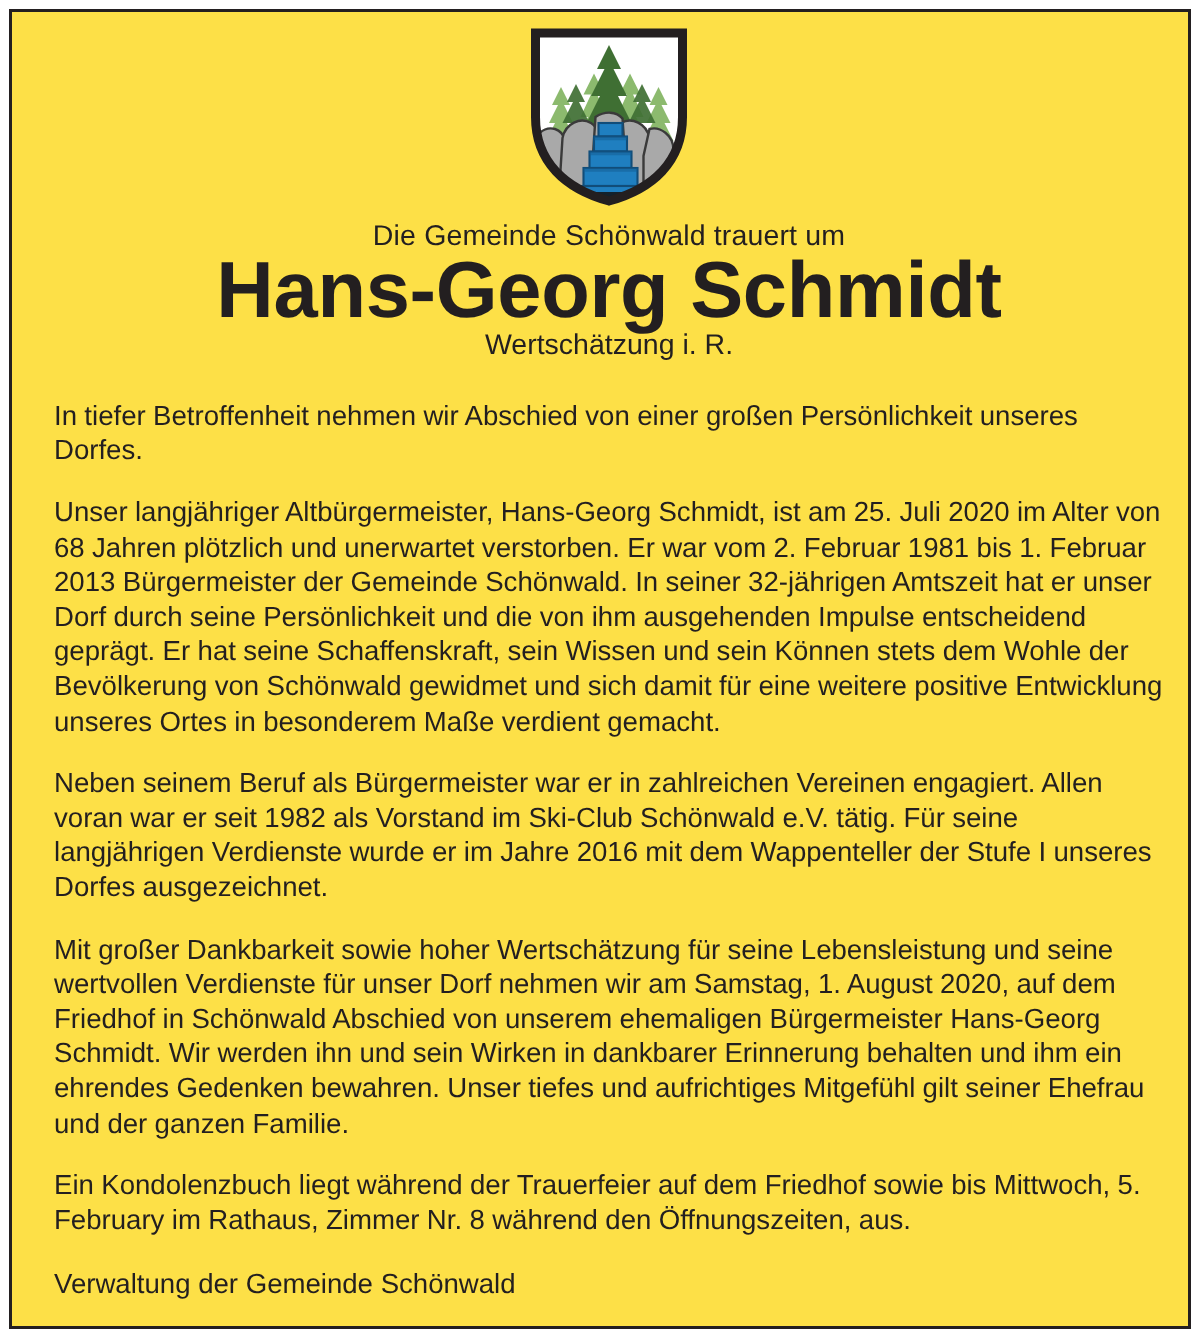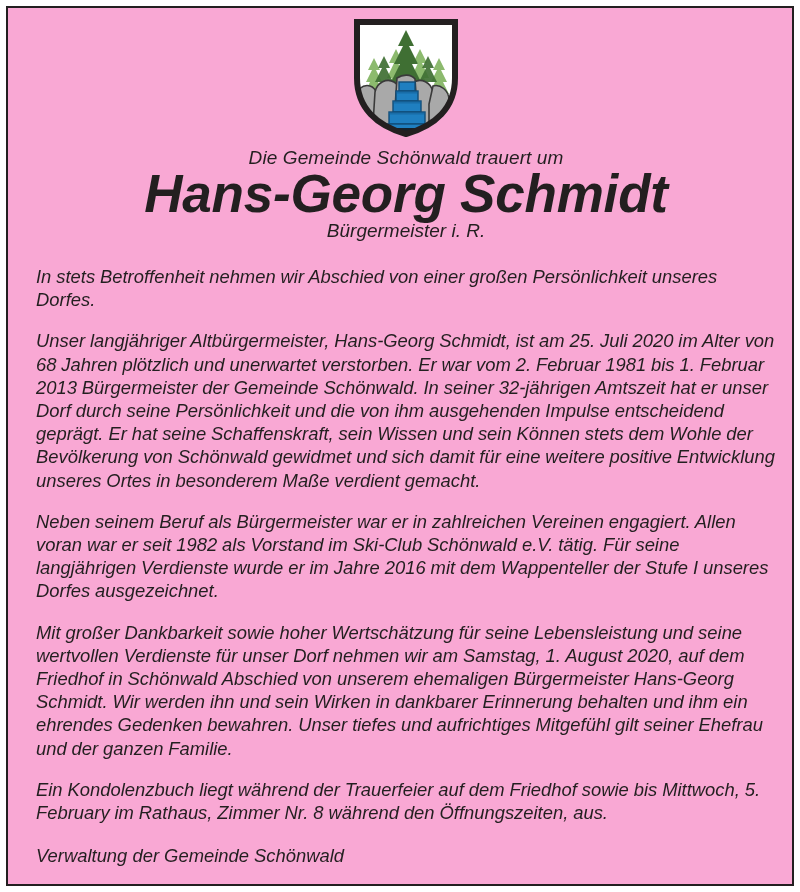--- a/index.html
+++ b/index.html
@@ -21,23 +21,22 @@
     height: 892px;
     padding: 6px;
     background: #ffffff;
   }
 
   .frame {
     box-sizing: border-box;
     width: 100%;
     height: 100%;
     border: 2px solid #231f20;
-    background: #f9a8d4;
+    background: #fde047;
     padding: 8px 16px 10px 28px;
-    font-style: italic;
   }
 
   
   .crest-wrap {
     display: flex;
     justify-content: center;
     align-items: flex-start;
     height: 128px;
   }
   .crest {
@@ -154,24 +153,24 @@
 
           <path d="M30 112 H80 L76 121 H34 Z" fill="#14212b"></path>
         </g>
 
         <path d="M6 6 H104 V62 C104 92 84 110 55 118 C26 110 6 92 6 62 Z" fill="none" stroke="#231f20" stroke-width="6"></path>
       </svg>
     </div>
 
     <div class="lead-line">Die Gemeinde Schönwald trauert um</div>
     <div class="deceased-name">Hans-Georg Schmidt</div>
-    <div class="deceased-role">Bürgermeister i. R.</div>
+    <div class="deceased-role">Wertschätzung i. R.</div>
 
     <div class="body-copy">
-      <p class="para">In stets Betroffenheit nehmen wir Abschied von einer großen Persönlichkeit unseres Dorfes.</p>
+      <p class="para">In tiefer Betroffenheit nehmen wir Abschied von einer großen Persönlichkeit unseres Dorfes.</p>
       <p class="para">Unser langjähriger Altbürgermeister, Hans-Georg Schmidt, ist am 25. Juli 2020 im Alter von 68 Jahren plötzlich und unerwartet verstorben. Er war vom 2. Februar 1981 bis 1. Februar 2013 Bürgermeister der Gemeinde Schönwald. In seiner 32-jährigen Amtszeit hat er unser Dorf durch seine Persönlichkeit und die von ihm ausgehenden Impulse entscheidend geprägt. Er hat seine Schaffenskraft, sein Wissen und sein Können stets dem Wohle der Bevölkerung von Schönwald gewidmet und sich damit für eine weitere positive Entwicklung unseres Ortes in besonderem Maße verdient gemacht.</p>
       <p class="para">Neben seinem Beruf als Bürgermeister war er in zahlreichen Vereinen engagiert. Allen voran war er seit 1982 als Vorstand im Ski-Club Schönwald e.V. tätig. Für seine langjährigen Verdienste wurde er im Jahre 2016 mit dem Wappenteller der Stufe I unseres Dorfes ausgezeichnet.</p>
       <p class="para">Mit großer Dankbarkeit sowie hoher Wertschätzung für seine Lebensleistung und seine wertvollen Verdienste für unser Dorf nehmen wir am Samstag, 1. August 2020, auf dem Friedhof in Schönwald Abschied von unserem ehemaligen Bürgermeister Hans-Georg Schmidt. Wir werden ihn und sein Wirken in dankbarer Erinnerung behalten und ihm ein ehrendes Gedenken bewahren. Unser tiefes und aufrichtiges Mitgefühl gilt seiner Ehefrau und der ganzen Familie.</p>
       <p class="para">Ein Kondolenzbuch liegt während der Trauerfeier auf dem Friedhof sowie bis Mittwoch, 5. February im Rathaus, Zimmer Nr. 8 während den Öffnungszeiten, aus.</p>
     </div>
 
     <div class="closing">
       <div class="closing-line">Verwaltung der Gemeinde Schönwald</div>
 
     </div>

